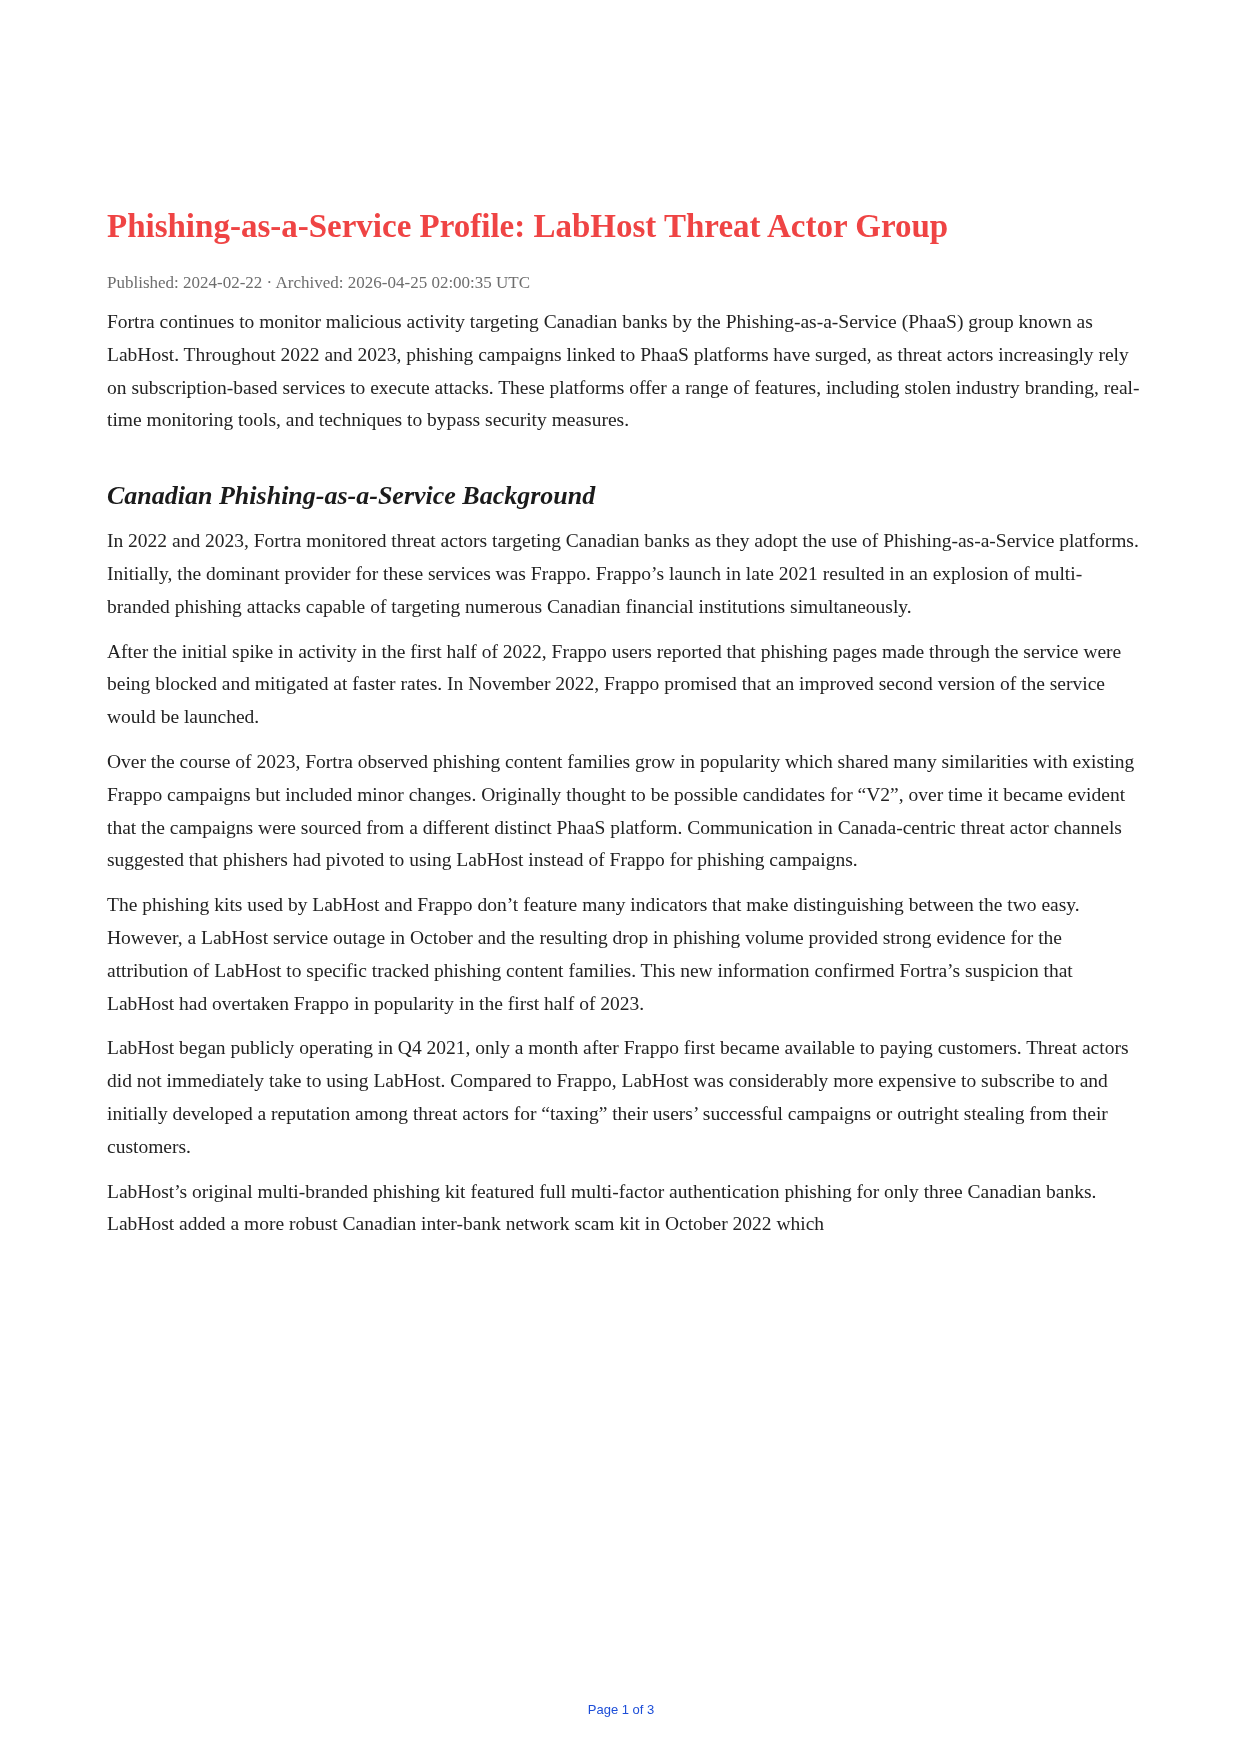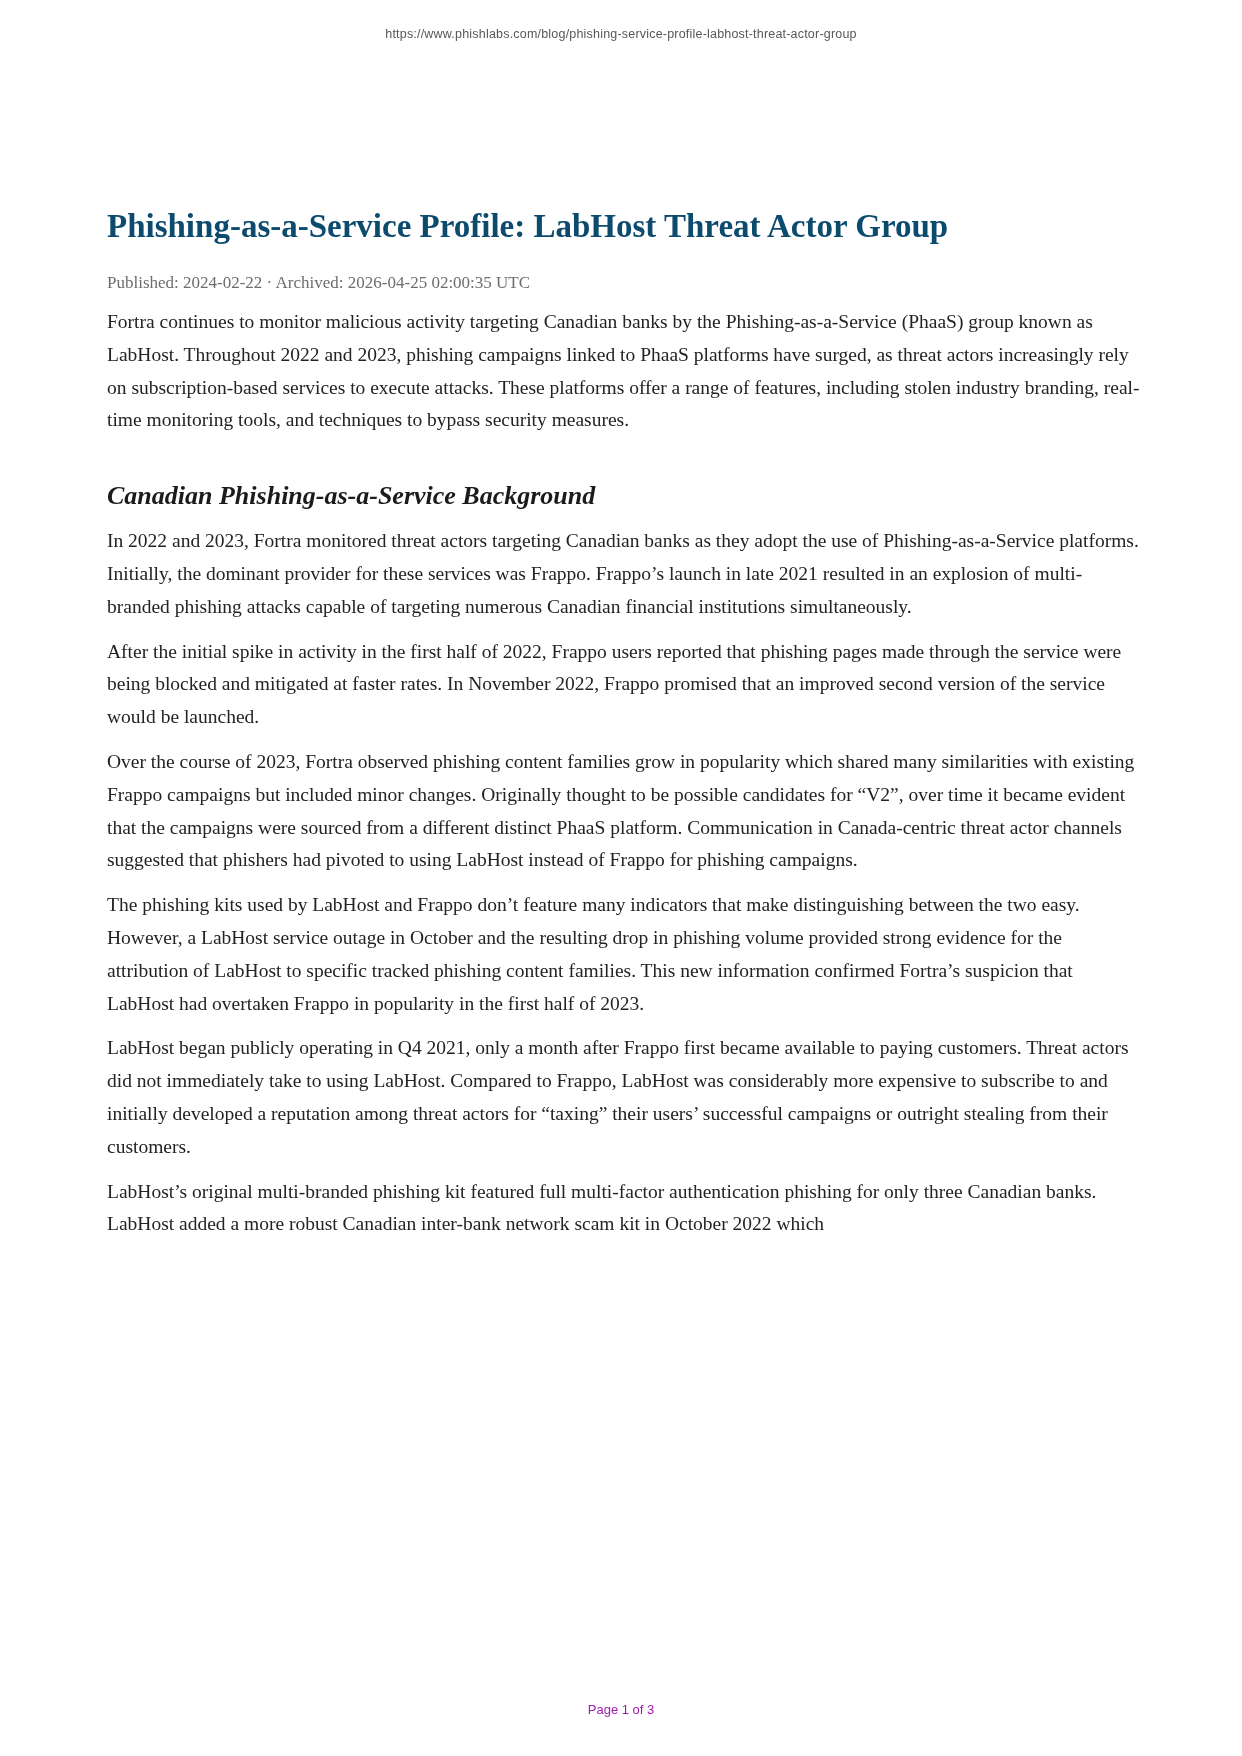--- a/index.html
+++ b/index.html
@@ -32,21 +32,21 @@
     top: 0;
     width: 1035px;
     font-family: "Liberation Serif", serif;
     color: #232323;
   }
   .content h1 {
     margin: 206px 0 0 0;
     font-size: 33px;
     line-height: 40px;
     font-weight: 700;
-    color: #0c4a6e;
+    color: #ef4444;
   }
   .byline {
     margin: 40px 0 0 0;
     font-size: 20px;
     line-height: 26px;
     color: #3d3d3d;
   }
   .meta {
     margin: 26px 0 0 0;
     font-size: 17px;
@@ -68,29 +68,28 @@
     font-style: italic;
   }
   .page-footer {
     position: absolute;
     top: 1702px;
     left: 0;
     right: 0;
     text-align: center;
     font-family: "Liberation Sans", sans-serif;
     font-size: 13px;
-    color: #a21caf;
+    color: #1d4ed8;
   }
 </style>
 </head>
 <body>
 
 <div class="sheet">
 
-  <div class="url-header">https://www.phishlabs.com/blog/phishing-service-profile-labhost-threat-actor-group</div>
 
   <main class="content">
 
     <h1>Phishing-as-a-Service Profile: LabHost Threat Actor Group</h1>
 
 
     <p class="meta">Published: 2024-02-22 · Archived: 2026-04-25 02:00:35 UTC</p>
 
     <p class="body">Fortra continues to monitor malicious activity targeting Canadian banks by the Phishing-as-a-Service (PhaaS) group known as LabHost. Throughout 2022 and 2023, phishing campaigns linked to PhaaS platforms have surged, as threat actors increasingly rely on subscription-based services to execute attacks. These platforms offer a range of features, including stolen industry branding, real-time monitoring tools, and techniques to bypass security measures.</p>
 

